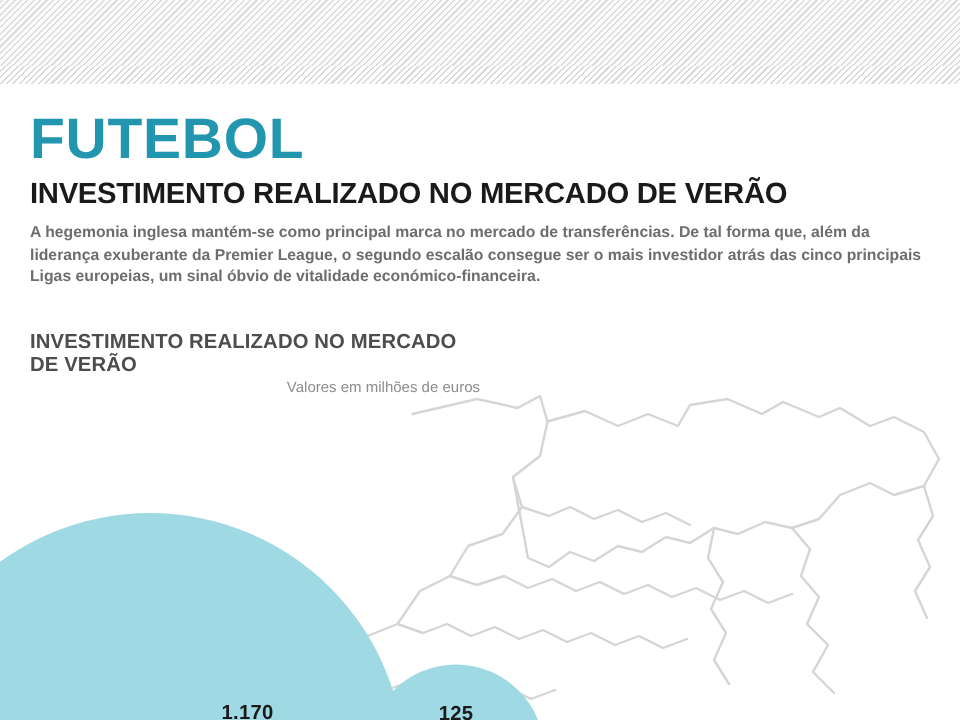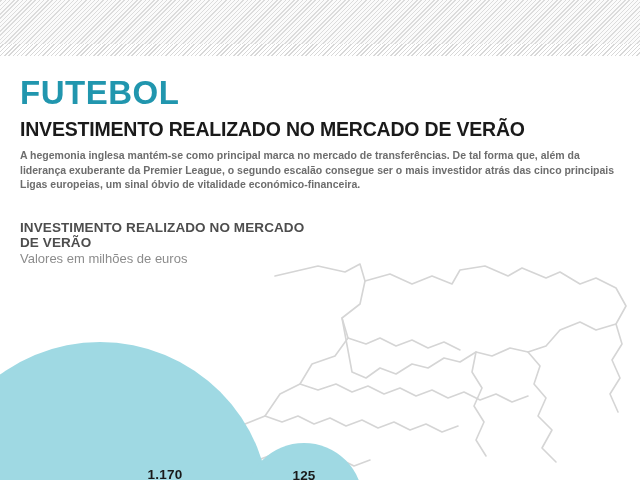--- a/index.html
+++ b/index.html
@@ -53,21 +53,21 @@
 
   
   #header {
     position: absolute;
     left: 20px;
     top: 18px;
     width: 600px;
   }
   #title {
     color: #2196ae;
-    font-size: 33px;
+    font-size: 38px;
     font-weight: bold;
     letter-spacing: 0.5px;
     line-height: 38px;
     margin: 0;
     font-family: "Liberation Sans", sans-serif;
   }
   #subtitle {
     color: #1a1a1a;
     font-size: 19.5px;
     font-weight: bold;
@@ -103,23 +103,24 @@
   #chart-title {
     color: #4d4d4d;
     font-size: 13.5px;
     font-weight: bold;
     line-height: 15px;
     letter-spacing: 0.1px;
     margin: 0;
   }
   #chart-units {
     color: #8c8c8c;
-    font-size: 13px;
+    font-size: 10px;
     line-height: 10px;
     margin: 4px 0 0 0;
+    text-align: right;
   }
 
   
   #map-svg {
     position: absolute;
     left: 60px;
     top: 20px;
     width: 580px;
     height: 258px;
     pointer-events: none;

